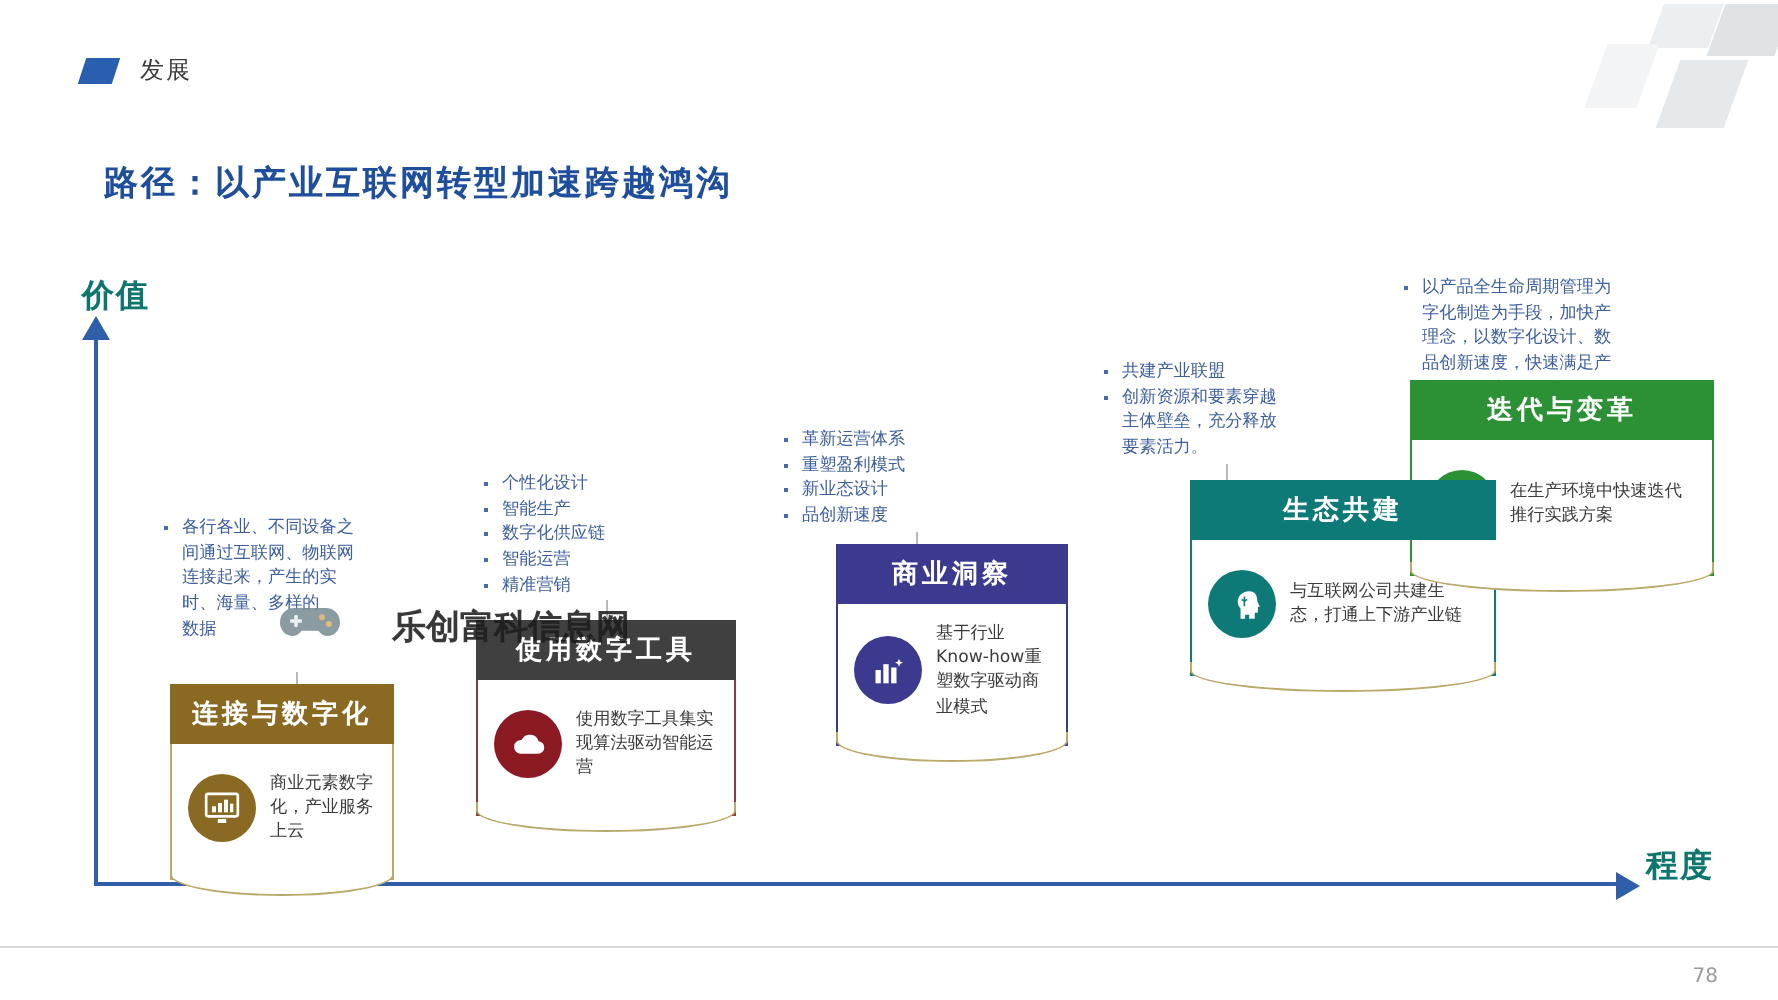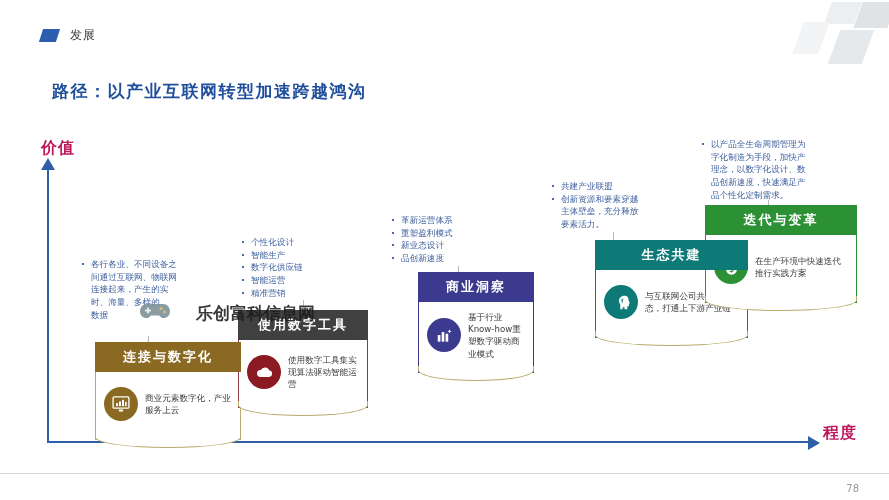--- a/index.html
+++ b/index.html
@@ -65,21 +65,21 @@
   .arrow-right {
     position: absolute; left: 808px; top: 436px;
     width: 0; height: 0;
     border-top: 7px solid transparent;
     border-bottom: 7px solid transparent;
     border-left: 12px solid #2f5fa8;
   }
   .axis-label {
     position: absolute;
     font-size: 16px; font-weight: bold;
-    color: #be185d;
+    color: #0f766e;
     font-family: "DejaVu Sans", sans-serif;
     letter-spacing: 1px;
   }
   .axis-label.y { left: 41px; top: 138px; }
   .axis-label.x { left: 823px; top: 423px; }
 
   
   .bullets {
     position: absolute;
     font-family: "DejaVu Sans", sans-serif;
@@ -219,21 +219,21 @@
   <div class="bullets" style="left:80px; top:258px; width:140px;">
     <ul>
       <li>各行各业、不同设备之</li>
       <li class="nodot">间通过互联网、物联网</li>
       <li class="nodot">连接起来，产生的实</li>
       <li class="nodot">时、海量、多样的</li>
       <li class="nodot">数据</li>
     </ul>
   </div>
   <div class="connector" style="left:148px; top:336px; height:12px;"></div>
-  <div class="card" style="left:95px; top:342px; width:146px;">
+  <div class="card" style="left:85px; top:342px; width:112px;">
     <div class="card-head" style="background:#8a6a22;">连接与数字化</div>
     <div class="card-body" style="border-color:#b9a96a;">
       <div class="card-icon" style="background:#8a6a22;">
         <svg width="20" height="20" viewBox="0 0 24 24" aria-hidden="true">
           <rect x="2.5" y="3.5" width="19" height="13.5" rx="1.2" fill="none" stroke="#fff" stroke-width="1.6"></rect>
           <rect x="6" y="11" width="2.4" height="3.6" fill="#fff"></rect>
           <rect x="9.6" y="9" width="2.4" height="5.6" fill="#fff"></rect>
           <rect x="13.2" y="7" width="2.4" height="7.6" fill="#fff"></rect>
           <rect x="16.8" y="9.4" width="2" height="5.2" fill="#fff"></rect>
           <rect x="9.5" y="18.6" width="5" height="2.4" fill="#fff"></rect>
@@ -314,21 +314,21 @@
   <div class="bullets" style="left:700px; top:138px; width:160px;">
     <ul>
       <li>以产品全生命周期管理为</li>
       <li class="nodot">字化制造为手段，加快产</li>
       <li class="nodot">理念，以数字化设计、数</li>
       <li class="nodot">品创新速度，快速满足产</li>
       <li class="nodot">品个性化定制需求。</li>
     </ul>
   </div>
   <div class="connector" style="left:768px; top:200px; height:6px;"></div>
-  <div class="card" style="left:705px; top:205px; width:152px;">
+  <div class="card" style="left:705px; top:190px; width:152px;">
     <div class="card-head" style="background:#2b9134;">迭代与变革</div>
     <div class="card-body" style="border-color:#2b9134;">
       <div class="card-icon" style="background:#2b9134;">
         <svg width="21" height="21" viewBox="0 0 24 24" aria-hidden="true">
           <path d="M9.3 3.5h5.4l-1.4 2.1h-2.6z" fill="#fff"></path>
           <path d="M12 6c-3.4 0-6.1 4.1-6.1 8.1 0 3.6 2.6 6.2 6.1 6.2s6.1-2.6 6.1-6.2C18.1 10.1 15.4 6 12 6z" fill="#fff"></path>
           <text x="12" y="17" font-size="8.5" font-family="DejaVu Sans, sans-serif" font-weight="bold" fill="#2b9134" text-anchor="middle">$</text>
         </svg>
       </div>
       <div class="card-text">在生产环境中快速迭代推行实践方案</div>

